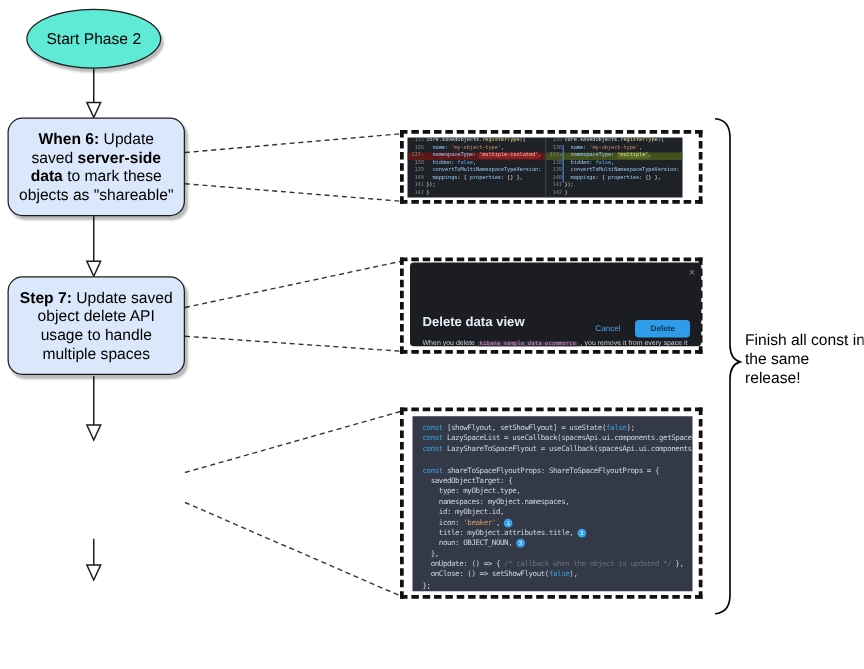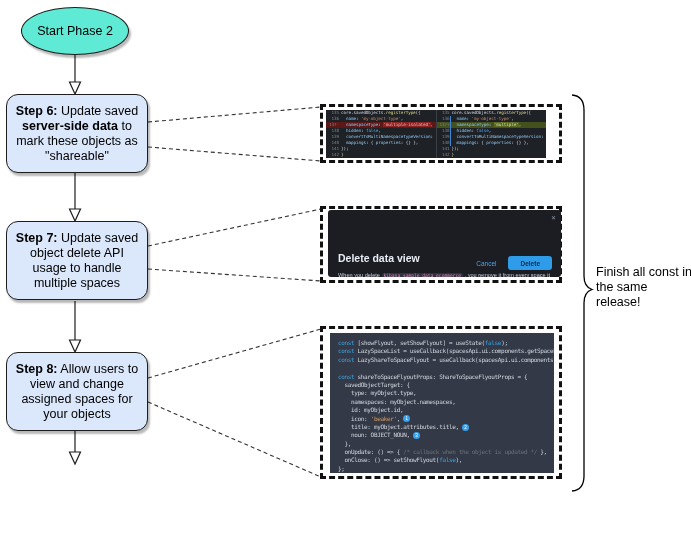--- a/index.html
+++ b/index.html
@@ -98,30 +98,27 @@
     </g>
 
     <path d="M 572 95 Q 584 96 584 110 L 584 276 Q 584 287 592 289.5 Q 584 292 584 303 L 584 476 Q 584 490 572 491" stroke="#000" stroke-width="1.3" fill="none"></path>
   </svg>
 
   <div class="node oval" style="top:7px">
     <span>Start Phase 2</span>
   </div>
 
   <div class="node stepbox" style="top:94px">
-    <div><b>Step 6:</b><span> Update saved </span><b>server-side data</b><span> to mark these objects as "shareable"</span></div>
+    <div><b>When 6:</b><span> Update saved </span><b>server-side data</b><span> to mark these objects as "shareable"</span></div>
   </div>
 
   <div class="node stepbox" style="top:221px">
     <div><b>Step 7:</b><span> Update saved object delete API usage to handle multiple spaces</span><b></b><span></span></div>
   </div>
 
-  <div class="node stepbox" style="top:352px">
-    <div><b>Step 8:</b><span> Allow users to view and change assigned spaces for your objects</span><b></b><span></span></div>
-  </div>
 
 
   <div class="frame" style="left:320px;top:104px;width:242px;height:59px"></div>
   <div class="frame" style="left:320px;top:206px;width:242px;height:77px"></div>
   <div class="frame" style="left:320px;top:326px;width:242px;height:153px"></div>
 
   <div class="shot" id="diff-shot">
     <div class="diff-pane">
         <div class="code-line"><span class="ln">135</span><span class="tk-w">core.savedObjects.</span><span class="tk-fn">registerType</span><span class="tk-w">({</span></div>
         <div class="code-line"><span class="ln">136</span><span class="tk-w">  </span><span class="tk-blu">name</span><span class="tk-w">: </span><span class="tk-str">'my-object-type'</span><span class="tk-w">,</span></div>

